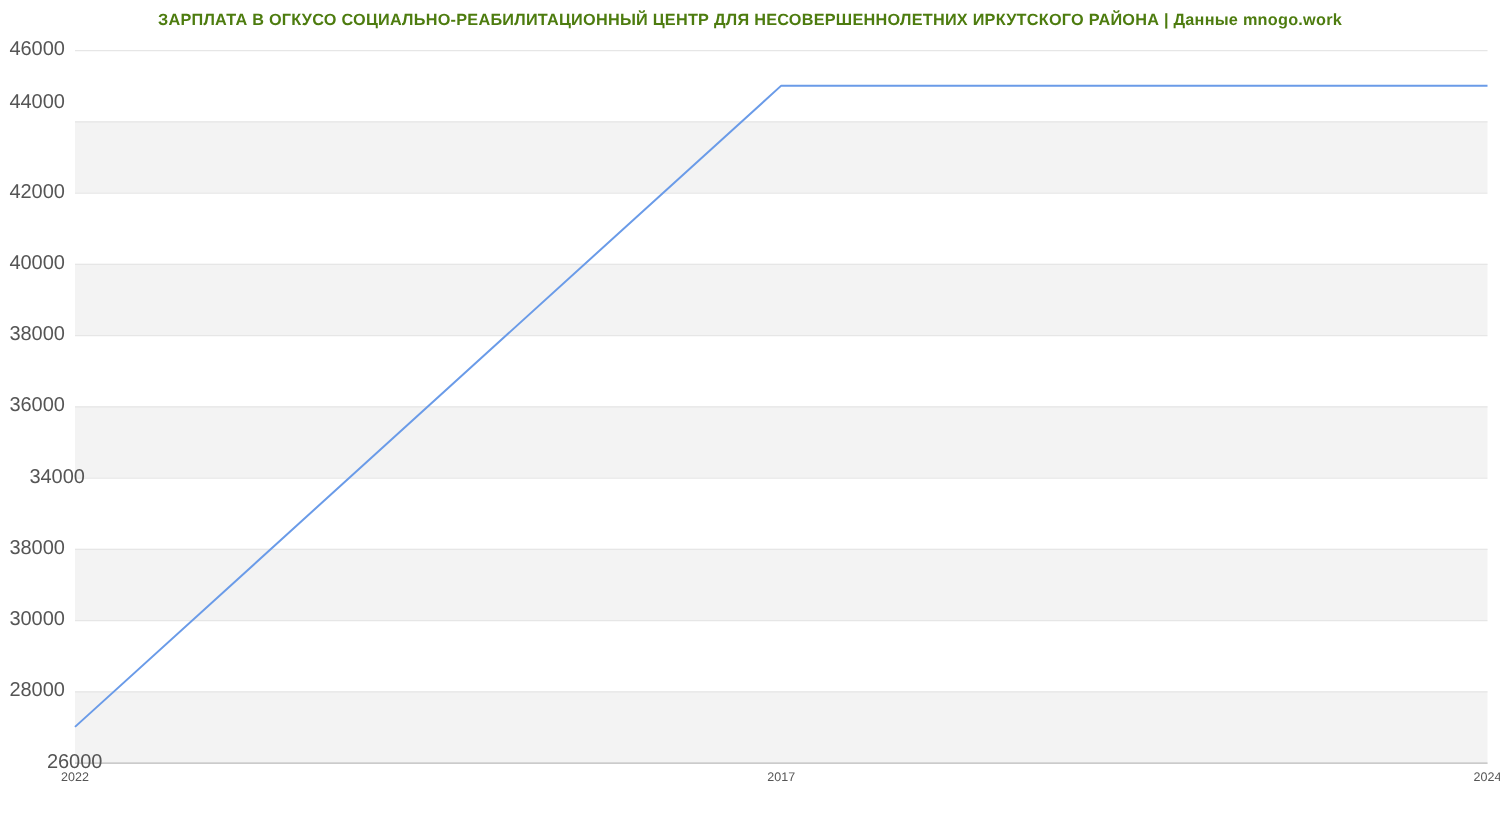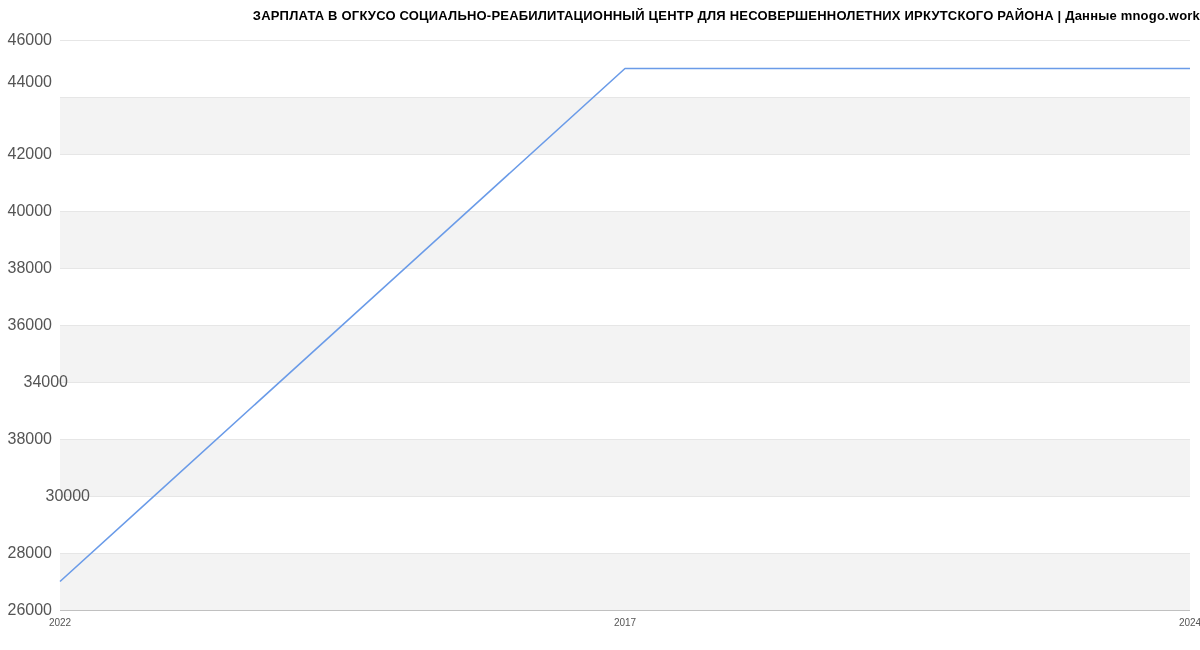--- a/index.html
+++ b/index.html
@@ -14,24 +14,24 @@
   .container {
     position: relative;
     width: 1200px;
     height: 650px;
   }
   .title {
     position: absolute;
     top: 8px;
     left: 0;
     right: 0;
-    text-align: right;
+    text-align: center;
     font-size: 13px;
     font-weight: bold;
-    color: #000000;
+    color: #4d7c0f;
     letter-spacing: 0.2px;
   }
   .plot-area {
     position: absolute;
     left: 60px;
     top: 40px;
     width: 1130px;
     height: 570px;
     background: #ffffff;
   }
@@ -104,23 +104,23 @@
       <div class="gridline" style="top: 170.5px;"></div>
       <div class="band" style="top: 57px; height: 57px;"></div>
       <div class="gridline" style="top: 113.5px;"></div>
       <div class="gridline" style="top: 56.5px;"></div>
       <div class="gridline" style="top: -0.5px;"></div>
       <svg class="lines" id="svg">
         <path d="M0.00 541.50 L565.00 28.50 L1130.00 28.50" class="series-path" style="stroke: rgb(106, 155, 232);"></path>
       </svg>
   </div>
 <div class="axis-line" style="left: 60px; top: 610px; width: 1130px; height: 1px;"></div>
-    <div class="ytick" style="top: 610px;">26000</div>
+    <div class="ytick" style="top: 610px; padding-left: 30px;">26000</div>
     <div class="ytick" style="top: 553px;">28000</div>
-    <div class="ytick" style="top: 496px; padding-left: 38px;">30000</div>
+    <div class="ytick" style="top: 496px;">30000</div>
     <div class="ytick" style="top: 439px;">38000</div>
     <div class="ytick" style="top: 382px; margin-left: 16px;">34000</div>
     <div class="ytick" style="top: 325px;">36000</div>
     <div class="ytick" style="top: 268px;">38000</div>
     <div class="ytick" style="top: 211px;">40000</div>
     <div class="ytick" style="top: 154px;">42000</div>
     <div class="ytick" style="top: 82px;">44000</div>
     <div class="ytick" style="top: 40px;">46000</div>
     <div class="xtick" style="left: 60px;">2022</div>
     <div class="xtick" style="left: 625px;">2017</div>

